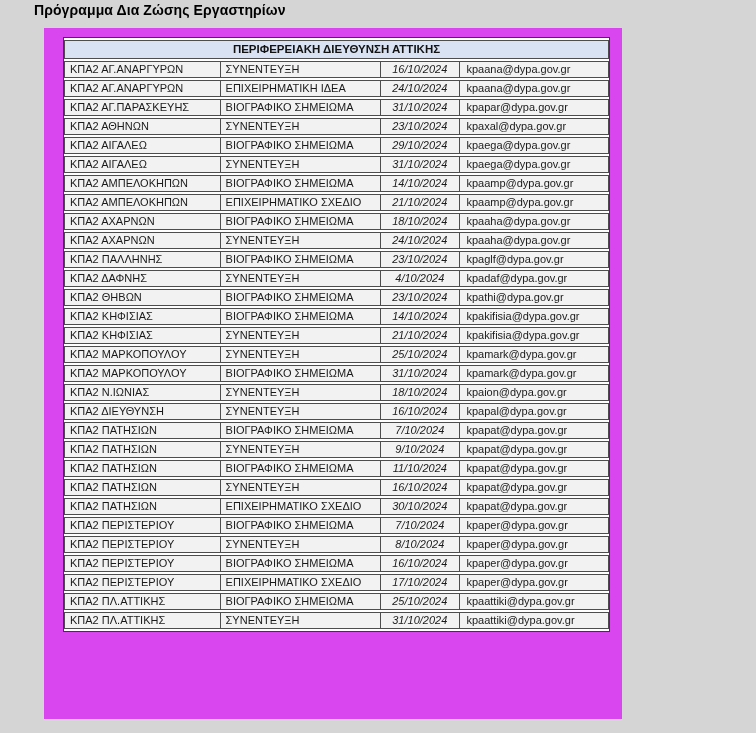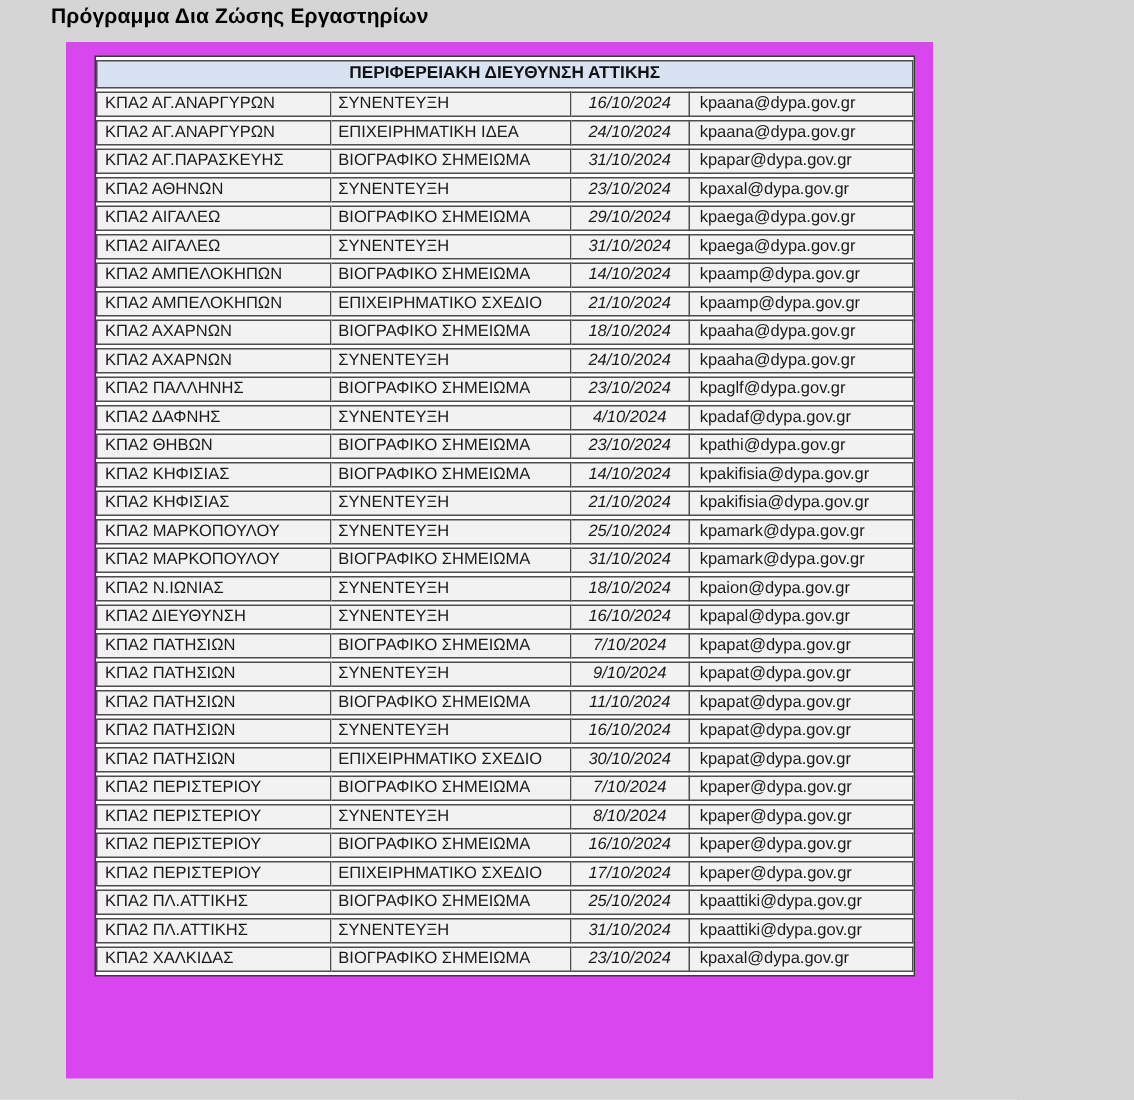--- a/index.html
+++ b/index.html
@@ -258,22 +258,16 @@
     <td class="workshop-cell">ΒΙΟΓΡΑΦΙΚΟ ΣΗΜΕΙΩΜΑ</td>
     <td class="date-cell">25/10/2024</td>
     <td class="email-cell">kpaattiki@dypa.gov.gr</td>
   </tr>
           <tr>
     <td class="office-cell">ΚΠΑ2 ΠΛ.ΑΤΤΙΚΗΣ</td>
     <td class="workshop-cell">ΣΥΝΕΝΤΕΥΞΗ</td>
     <td class="date-cell">31/10/2024</td>
     <td class="email-cell">kpaattiki@dypa.gov.gr</td>
   </tr>
-          <tr>
-    <td class="office-cell">ΚΠΑ2 ΧΑΛΚΙΔΑΣ</td>
-    <td class="workshop-cell">ΒΙΟΓΡΑΦΙΚΟ ΣΗΜΕΙΩΜΑ</td>
-    <td class="date-cell">23/10/2024</td>
-    <td class="email-cell">kpaxal@dypa.gov.gr</td>
-  </tr>
         </tbody>
     </table>
   </div>
 </div>
 
 </body></html>

